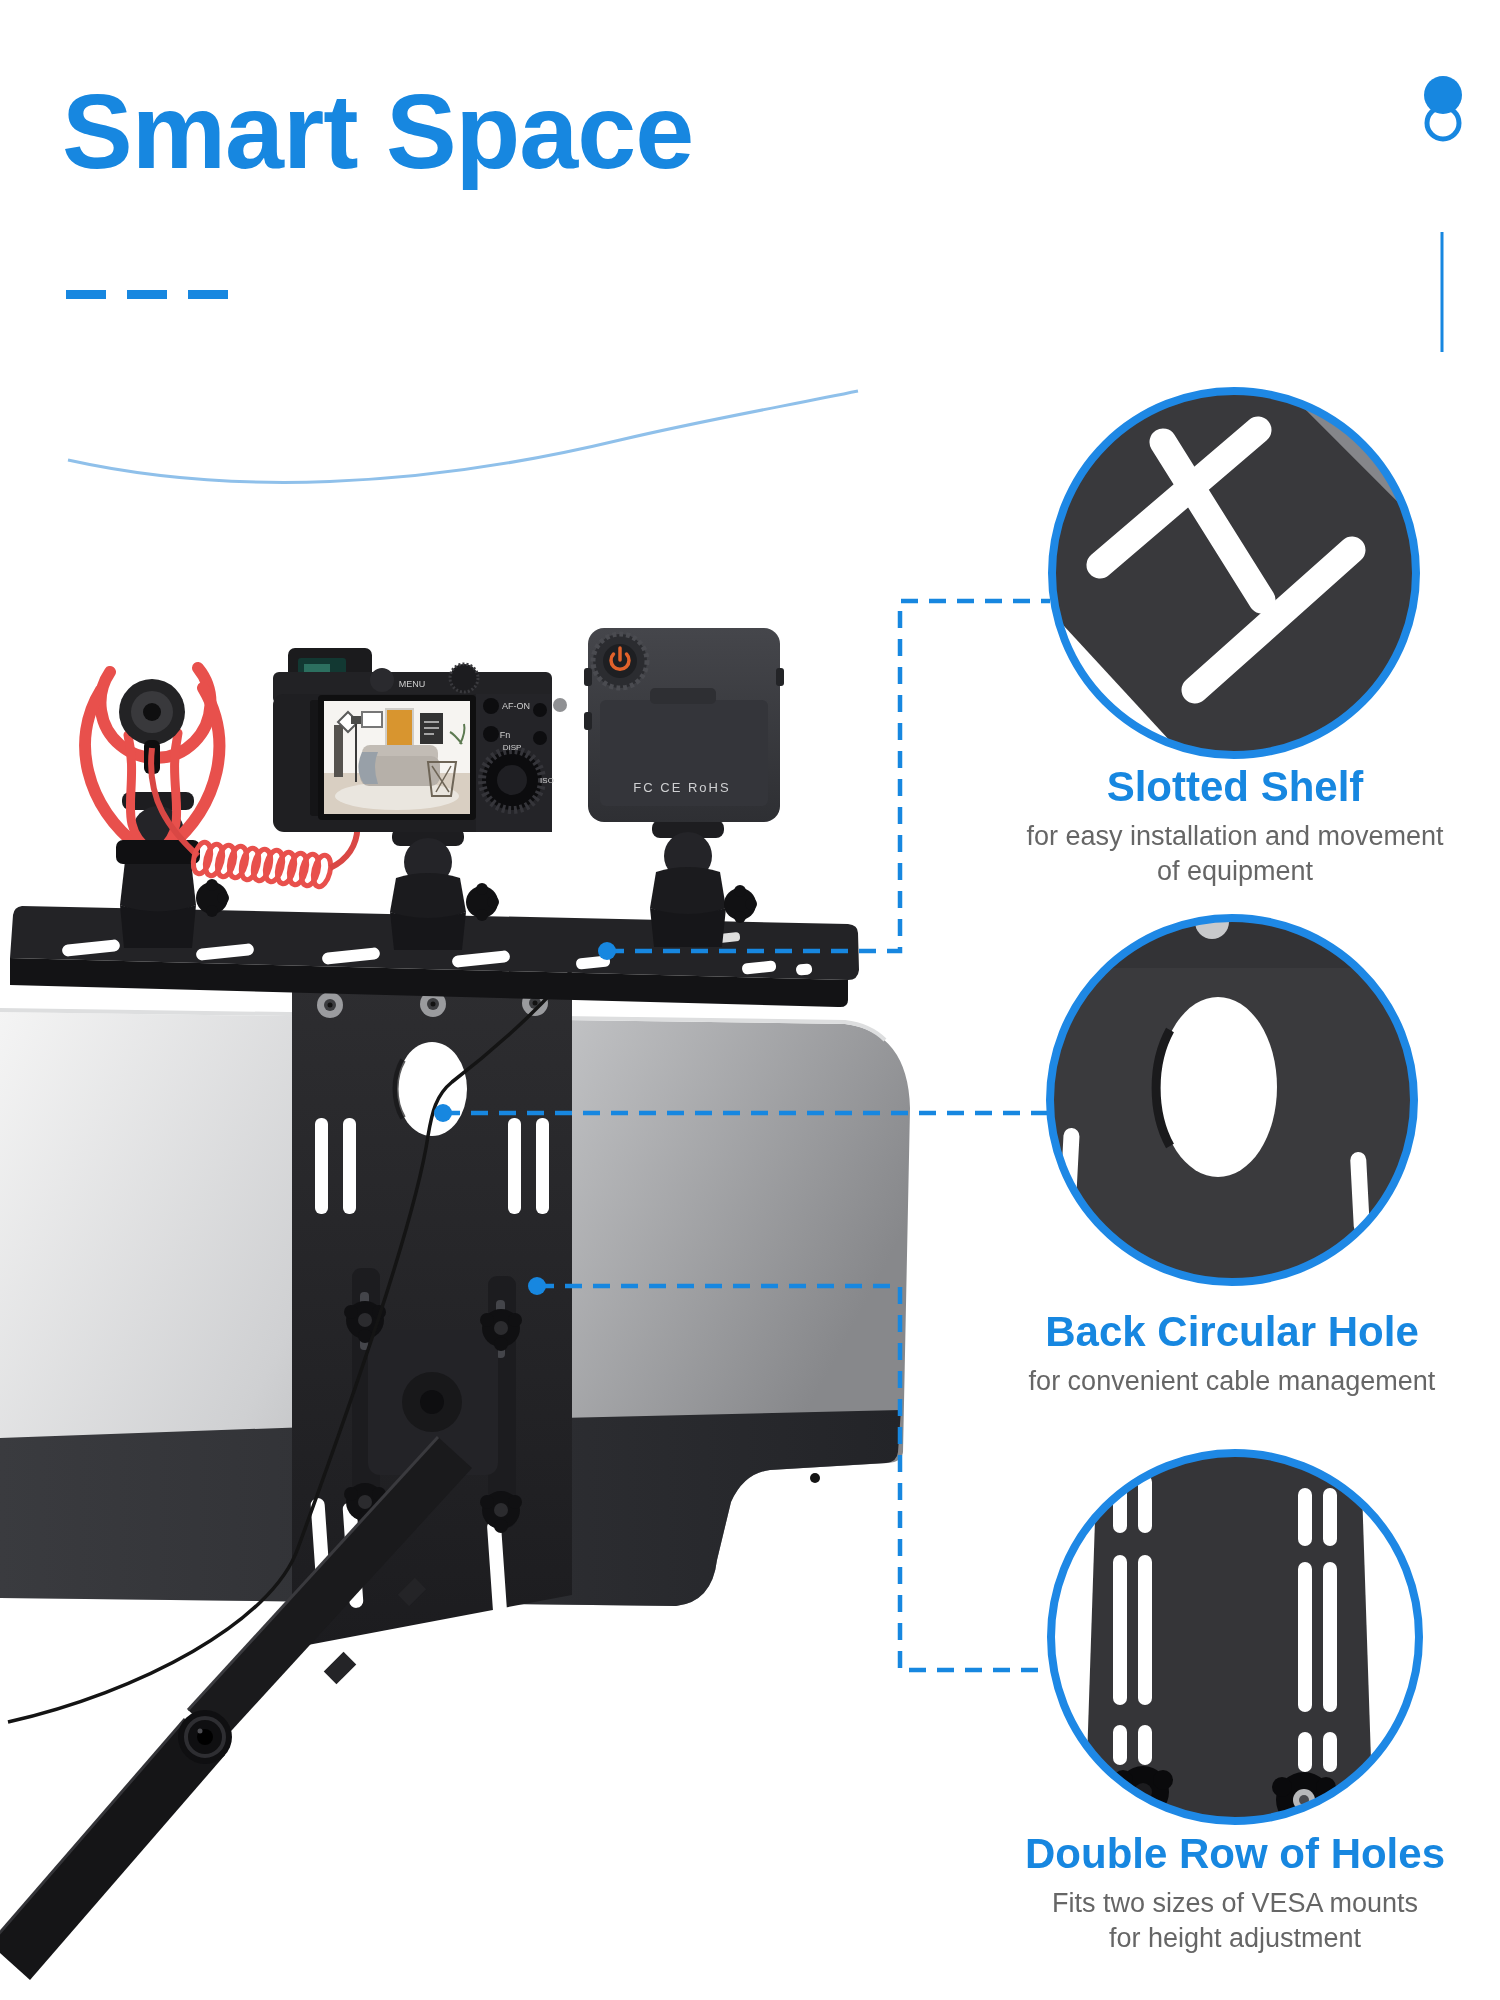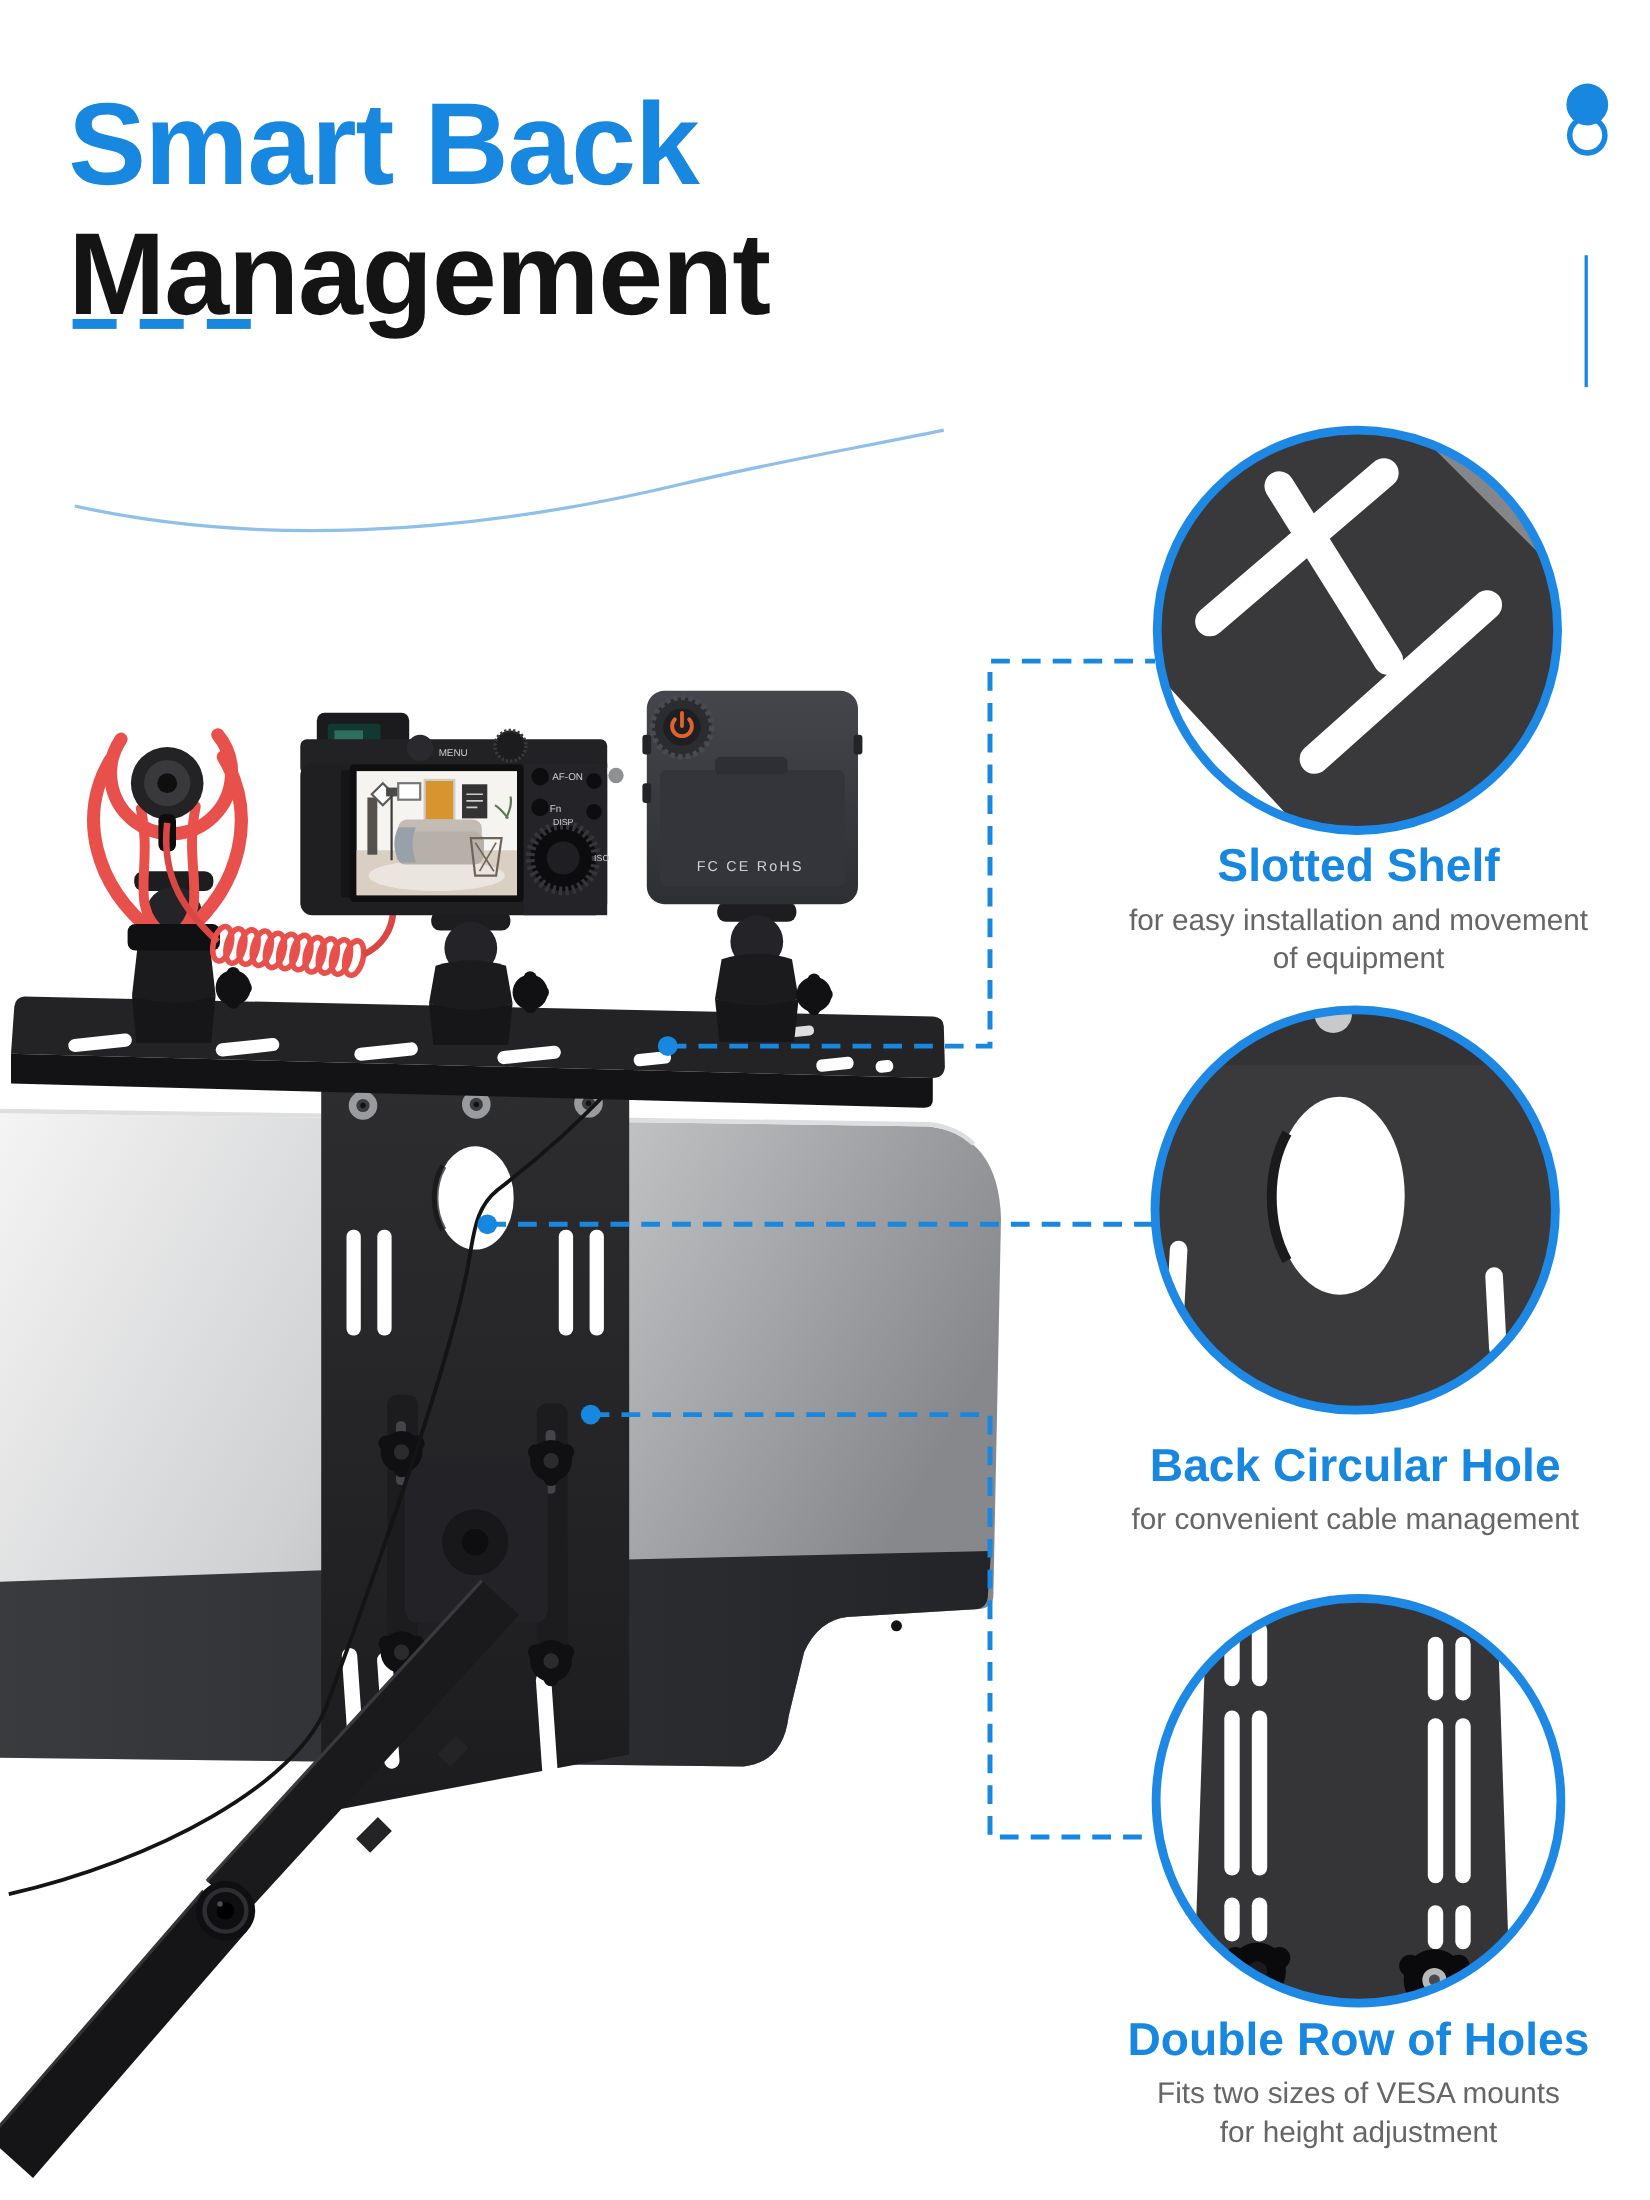--- a/index.html
+++ b/index.html
@@ -392,22 +392,21 @@
               <circle cx="0" cy="25" r="10" fill="#0a0a0c"></circle>
               <circle r="11" fill="#b7b8ba"></circle>
               <circle r="5" fill="#4a4a4e"></circle>
         </g>
       </g>
     </g>
     <circle cx="1235" cy="1637" r="184" fill="none" stroke="#1e88e5" stroke-width="8"></circle>
   </g>
 </svg>
 
-<div class="abs title1">Smart Back</div>
-<div class="abs title2">Management</div>
+<div class="abs title1">Smart Space</div>
 <div class="abs dashrow">
   <span></span>
   <span></span>
   <span></span>
 </div>
 
 <div class="abs callout co1">
   <div class="ctitle">Slotted Shelf</div>
   <div class="cdesc">
     <div>for easy installation and movement</div>

